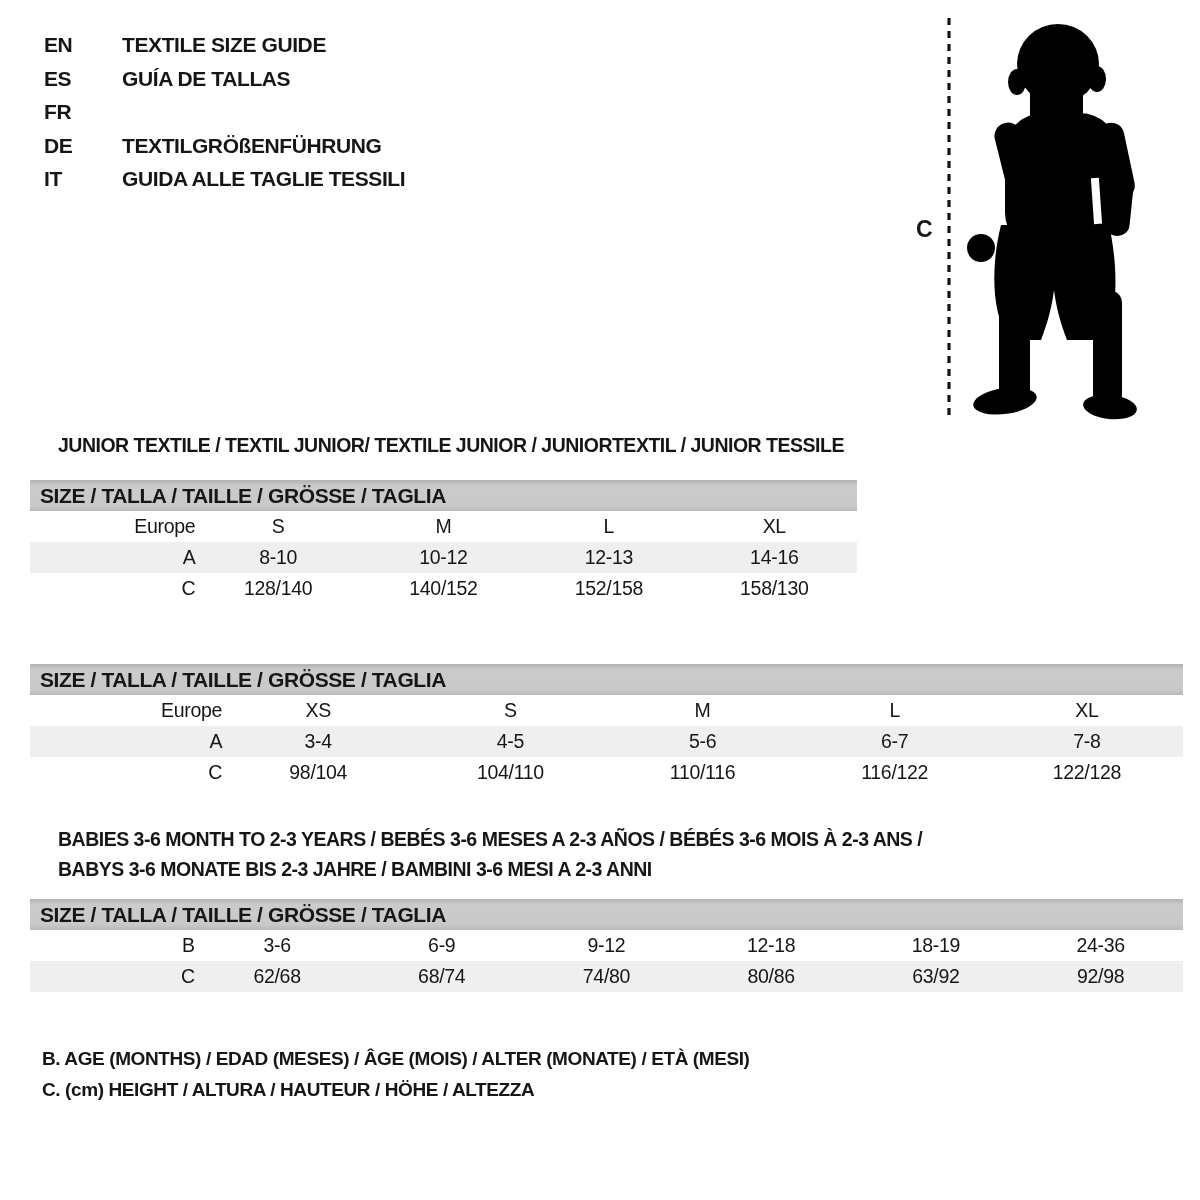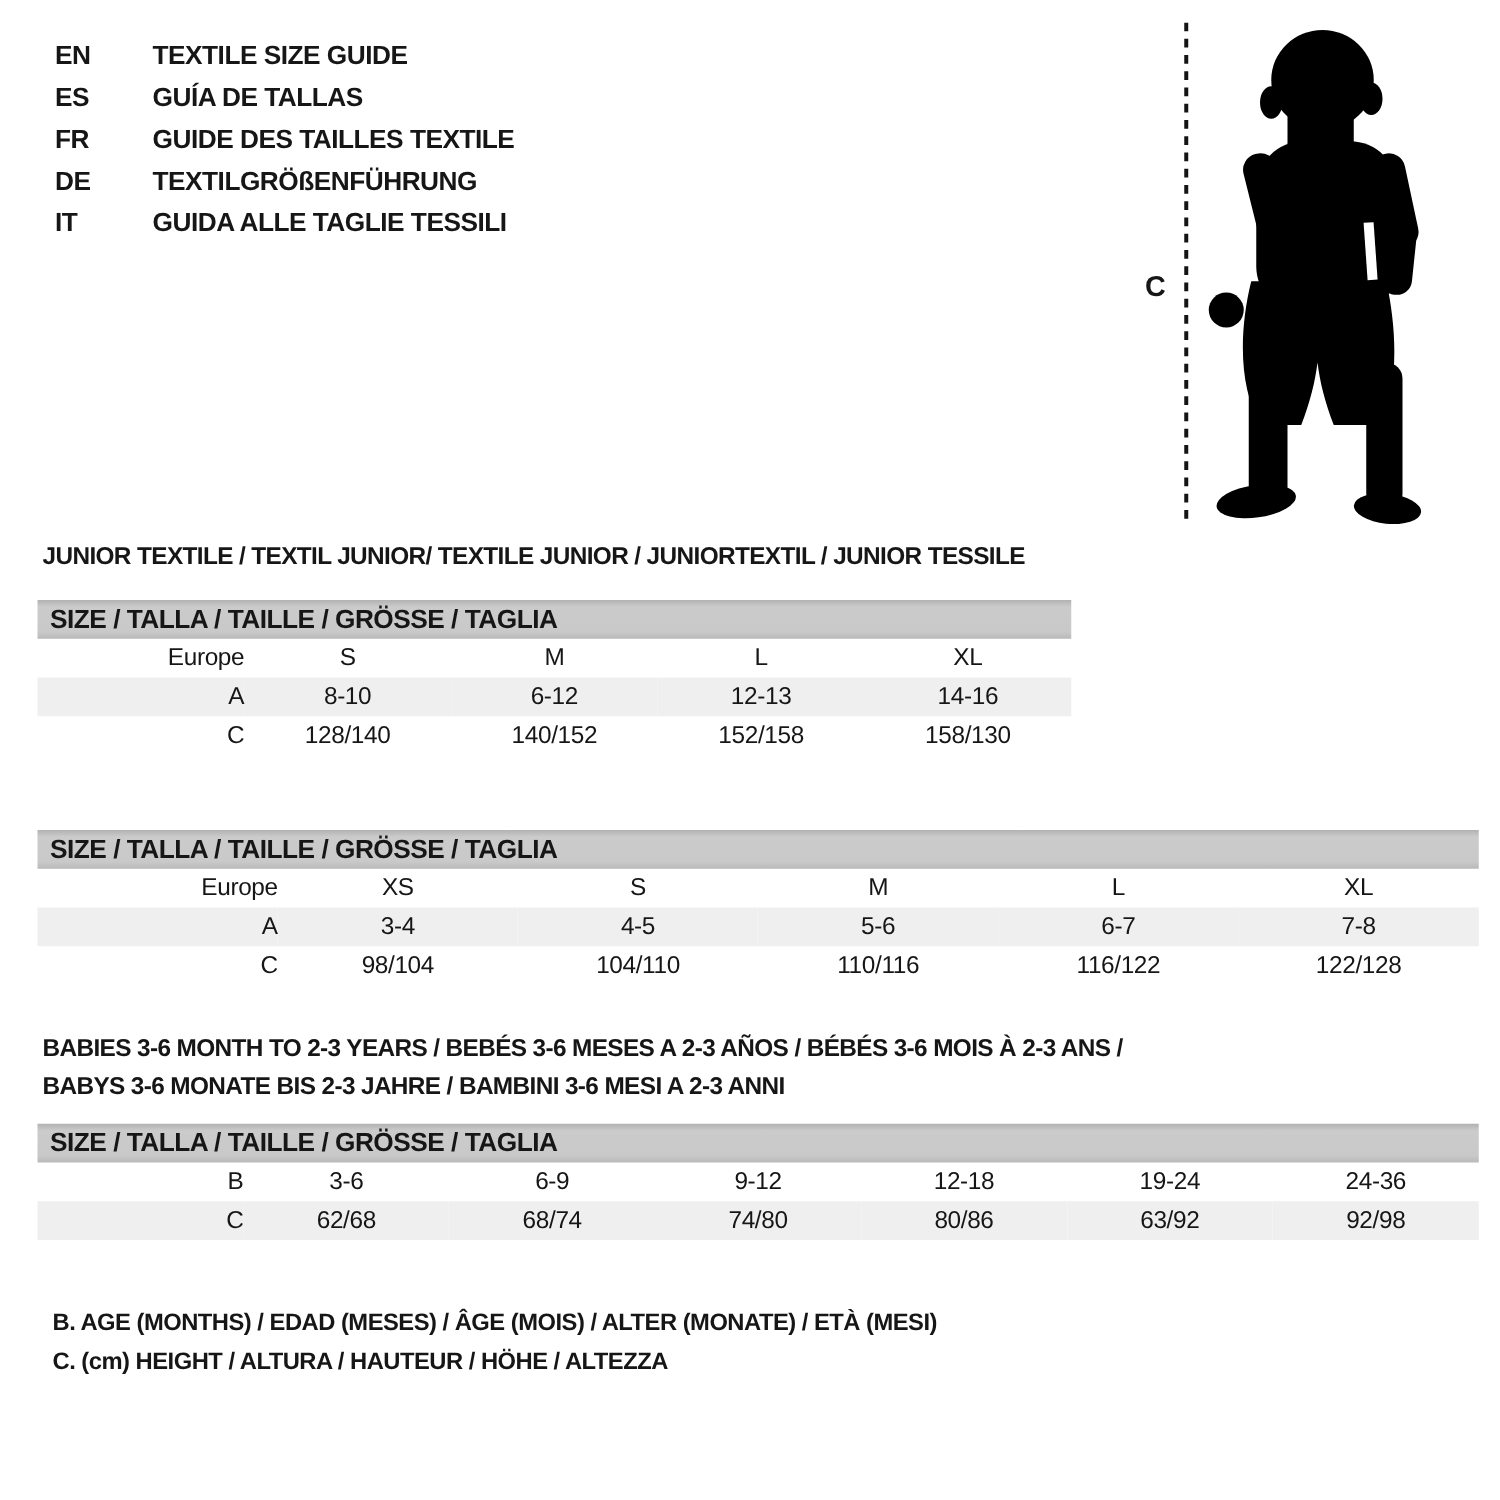--- a/index.html
+++ b/index.html
@@ -23,21 +23,21 @@
   .measure-label { position:absolute; left:16px; top:202px; font-size:23px; font-weight:700; }
   .dash-line { position:absolute; left:46px; top:4px; }
   .toddler { position:absolute; left:63px; top:6px; }
 
   
   .section { margin-left:30px; }
   .section-junior   { padding-top:433px; }
   .section-children { margin-top:38px; }
   .section-babies   { margin-top:36px; }
   .section-heading {
-    margin-left:4px;
+    margin-left:28px;
     font-size:19.5px; font-weight:700; letter-spacing:-0.5px;
     line-height:24px; white-space:nowrap;
   }
   .heading-sub { font-size:13px; vertical-align:-4px; }
   .two-line { line-height:30px; }
   .tbl-gap-junior { height:23px; }
   .tbl-gap { height:22px; }
   .tbl-gap-babies { height:15px; }
 
   table.size-table { border-collapse:collapse; table-layout:fixed; }
@@ -68,21 +68,20 @@
     <div class="lang-row">
       <span class="lang-code">EN</span>
       <span class="lang-label">TEXTILE SIZE GUIDE</span>
     </div>
     <div class="lang-row">
       <span class="lang-code">ES</span>
       <span class="lang-label">GUÍA DE TALLAS</span>
     </div>
     <div class="lang-row">
       <span class="lang-code">FR</span>
-      <span class="lang-label">GUIDE DES TAILLES TEXTILE</span>
     </div>
     <div class="lang-row">
       <span class="lang-code">DE</span>
       <span class="lang-label">TEXTILGRÖßENFÜHRUNG</span>
     </div>
     <div class="lang-row">
       <span class="lang-code">IT</span>
       <span class="lang-label">GUIDA ALLE TAGLIE TESSILI</span>
     </div>
   </header>
@@ -140,21 +139,21 @@
         <tr>
           <td class="rl">Europe</td>
           <td>S</td>
           <td>M</td>
           <td>L</td>
           <td>XL</td>
         </tr>
         <tr>
           <td class="rl">A</td>
           <td>8-10</td>
-          <td>6-12</td>
+          <td>10-12</td>
           <td>12-13</td>
           <td>14-16</td>
         </tr>
         <tr>
           <td class="rl">C</td>
           <td>128/140</td>
           <td>140/152</td>
           <td>152/158</td>
           <td>158/130</td>
         </tr>
@@ -211,21 +210,21 @@
             <th class="size-head" colspan="7">SIZE / TALLA / TAILLE / GRÖSSE / TAGLIA</th>
           </tr>
       </thead>
       <tbody>
         <tr>
           <td class="rl">B</td>
           <td>3-6</td>
           <td>6-9</td>
           <td>9-12</td>
           <td>12-18</td>
-          <td>19-24</td>
+          <td>18-19</td>
           <td>24-36</td>
         </tr>
         <tr>
           <td class="rl">C</td>
           <td>62/68</td>
           <td>68/74</td>
           <td>74/80</td>
           <td>80/86</td>
           <td>63/92</td>
           <td>92/98</td>

